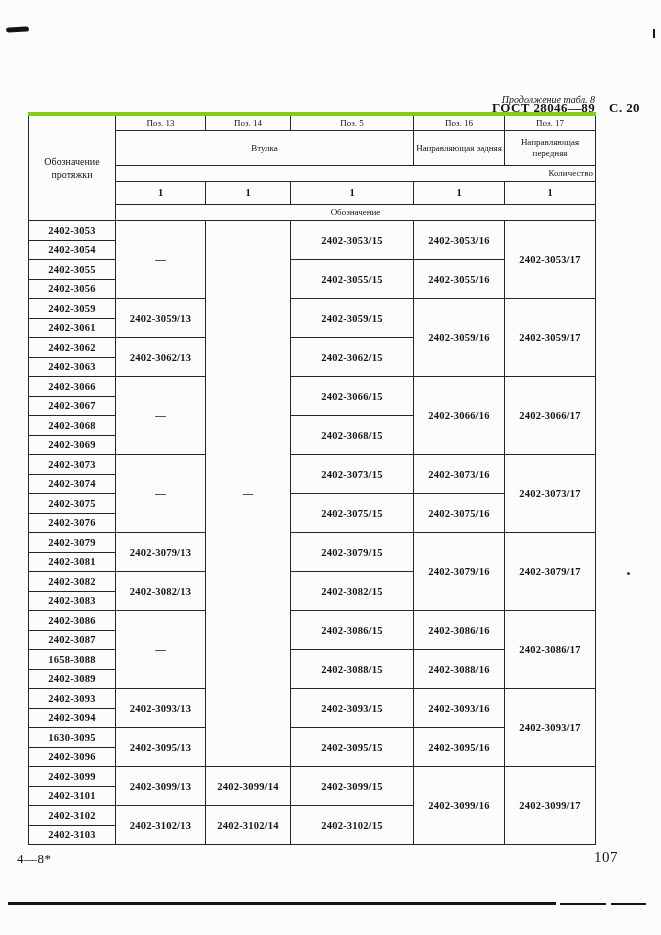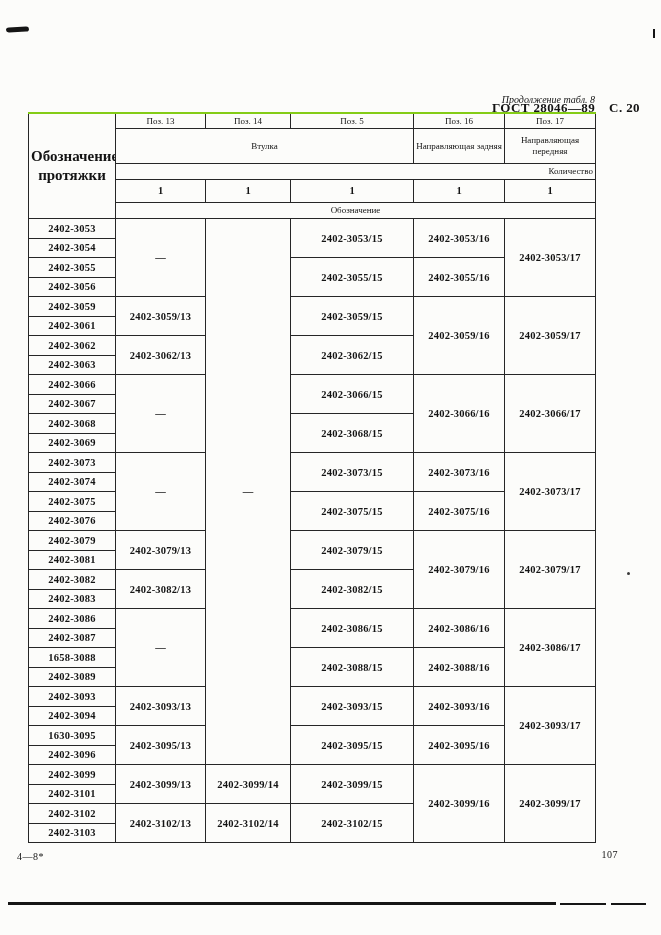--- a/index.html
+++ b/index.html
@@ -39,51 +39,51 @@
     border-collapse: collapse;
     table-layout: fixed;
   }
   .gost-table th, .gost-table td {
     border: 1px solid #262626;
     text-align: center;
     vertical-align: middle;
     padding: 0 2px;
     overflow: hidden;
   }
-  .gost-table thead tr:first-child th { border-top: 2px solid #84cc16; }
+  .gost-table thead tr:first-child th { border-top: 4px solid #84cc16; }
   .gost-table thead th {
     font-weight: normal;
     font-size: 9px;
     line-height: 1.2;
   }
   .gost-table tr.h-pos th { height: 14px; }
   .gost-table tr.h-part th { height: 34px; }
   .gost-table tr.h-qtylabel th { height: 15px; text-align: right; }
   .gost-table tr.h-qty th { height: 22px; font-size: 10.5px; font-weight: bold; }
   .gost-table tr.h-desig th { height: 15px; text-align: center; }
-  .gost-table th.stub { font-size: 15px; line-height: 1.3; font-weight: bold; }
+  .gost-table th.stub { font-size: 10px; line-height: 1.3; }
   .gost-table tbody td {
     height: 18.5px;
     font-size: 10.5px;
     font-weight: bold;
     letter-spacing: 0.2px;
     white-space: nowrap;
   }
   .footer-left {
     position: absolute;
     top: 851px;
     left: 17px;
-    font-size: 10px;
+    font-size: 13px;
     letter-spacing: 0.5px;
   }
   .footer-right {
     position: absolute;
     top: 849px;
     right: 43px;
-    font-size: 10px;
+    font-size: 15px;
     letter-spacing: 0.5px;
   }
   
   .artifact { position: absolute; background: #151515; }
   .mark-top-left { left: 6px; top: 27px; width: 23px; height: 5px; border-radius: 3px / 50%; transform: rotate(-3deg); }
   .mark-top-right { right: 6px; top: 29px; width: 2px; height: 9px; }
   .speck { left: 627px; top: 572px; width: 3px; height: 3px; border-radius: 50%; background: #3a3a3a; }
   .bottom-line-1 { left: 8px; top: 902px; width: 548px; height: 3px; }
   .bottom-line-2 { left: 560px; top: 903px; width: 46px; height: 2px; }
   .bottom-line-3 { left: 611px; top: 903px; width: 35px; height: 2px; }

